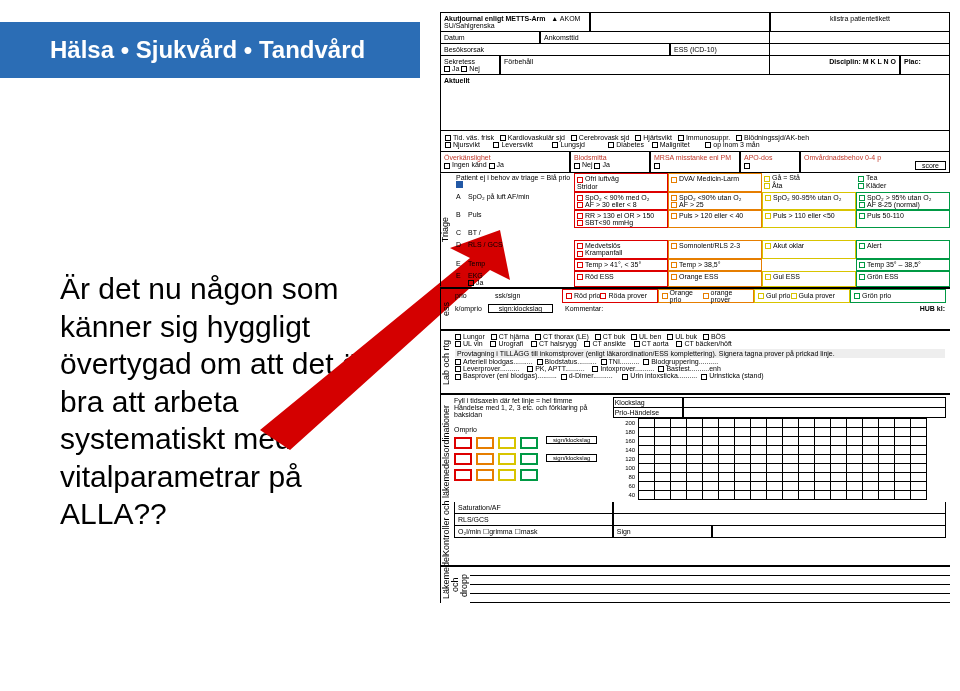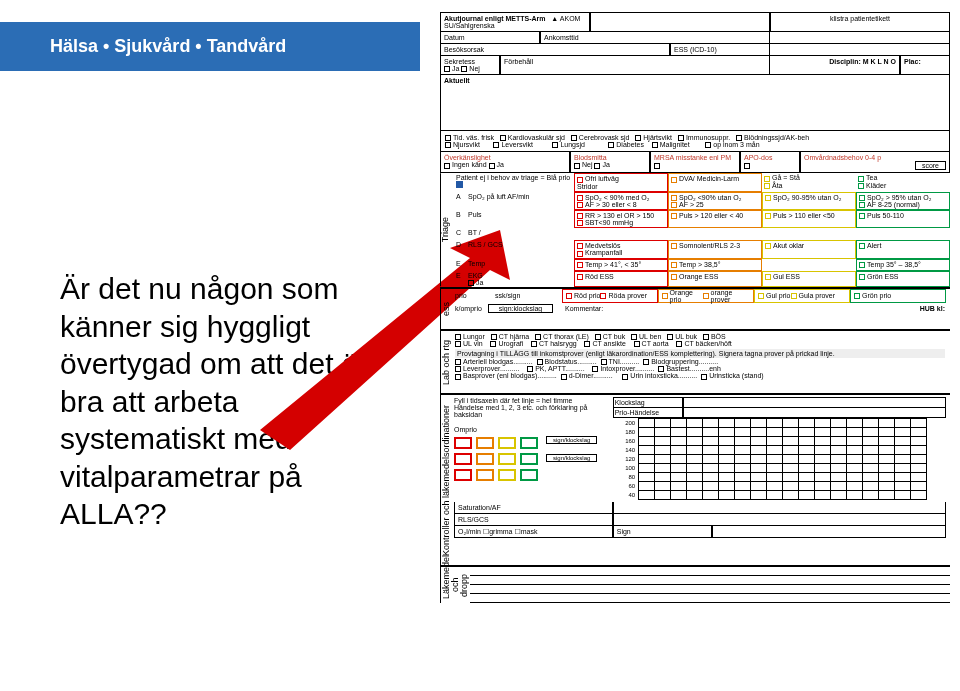--- a/index.html
+++ b/index.html
@@ -9,21 +9,21 @@
     background: #fff;
     width: 960px;
     height: 691px;
     position: relative;
     overflow: hidden;
   }
   .banner {
     background: #2b6db5;
     color: #fff;
     font-weight: bold;
-    font-size: 18px;
+    font-size: 24px;
     padding: 14px 22px 14px 50px;
     position: absolute;
     left: 0;
     top: 22px;
     width: 420px;
   }
   .question {
     position: absolute;
     left: 60px;
     top: 270px;

